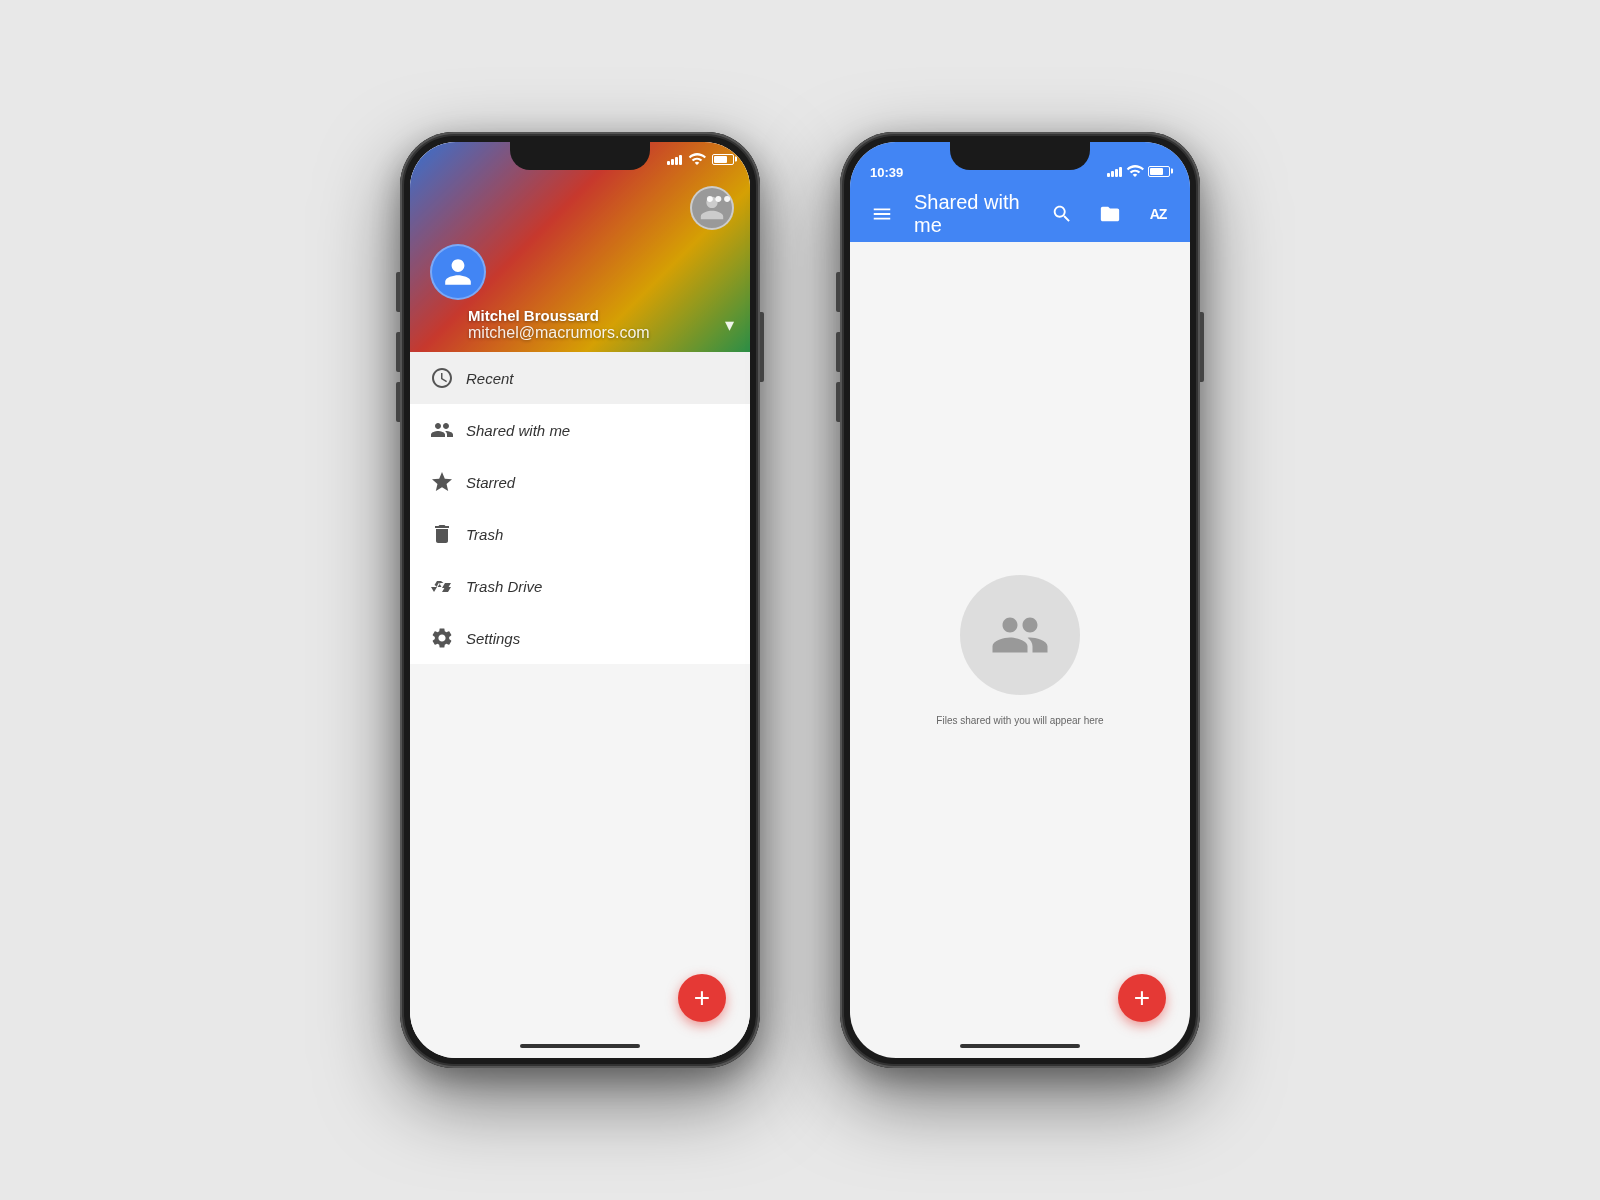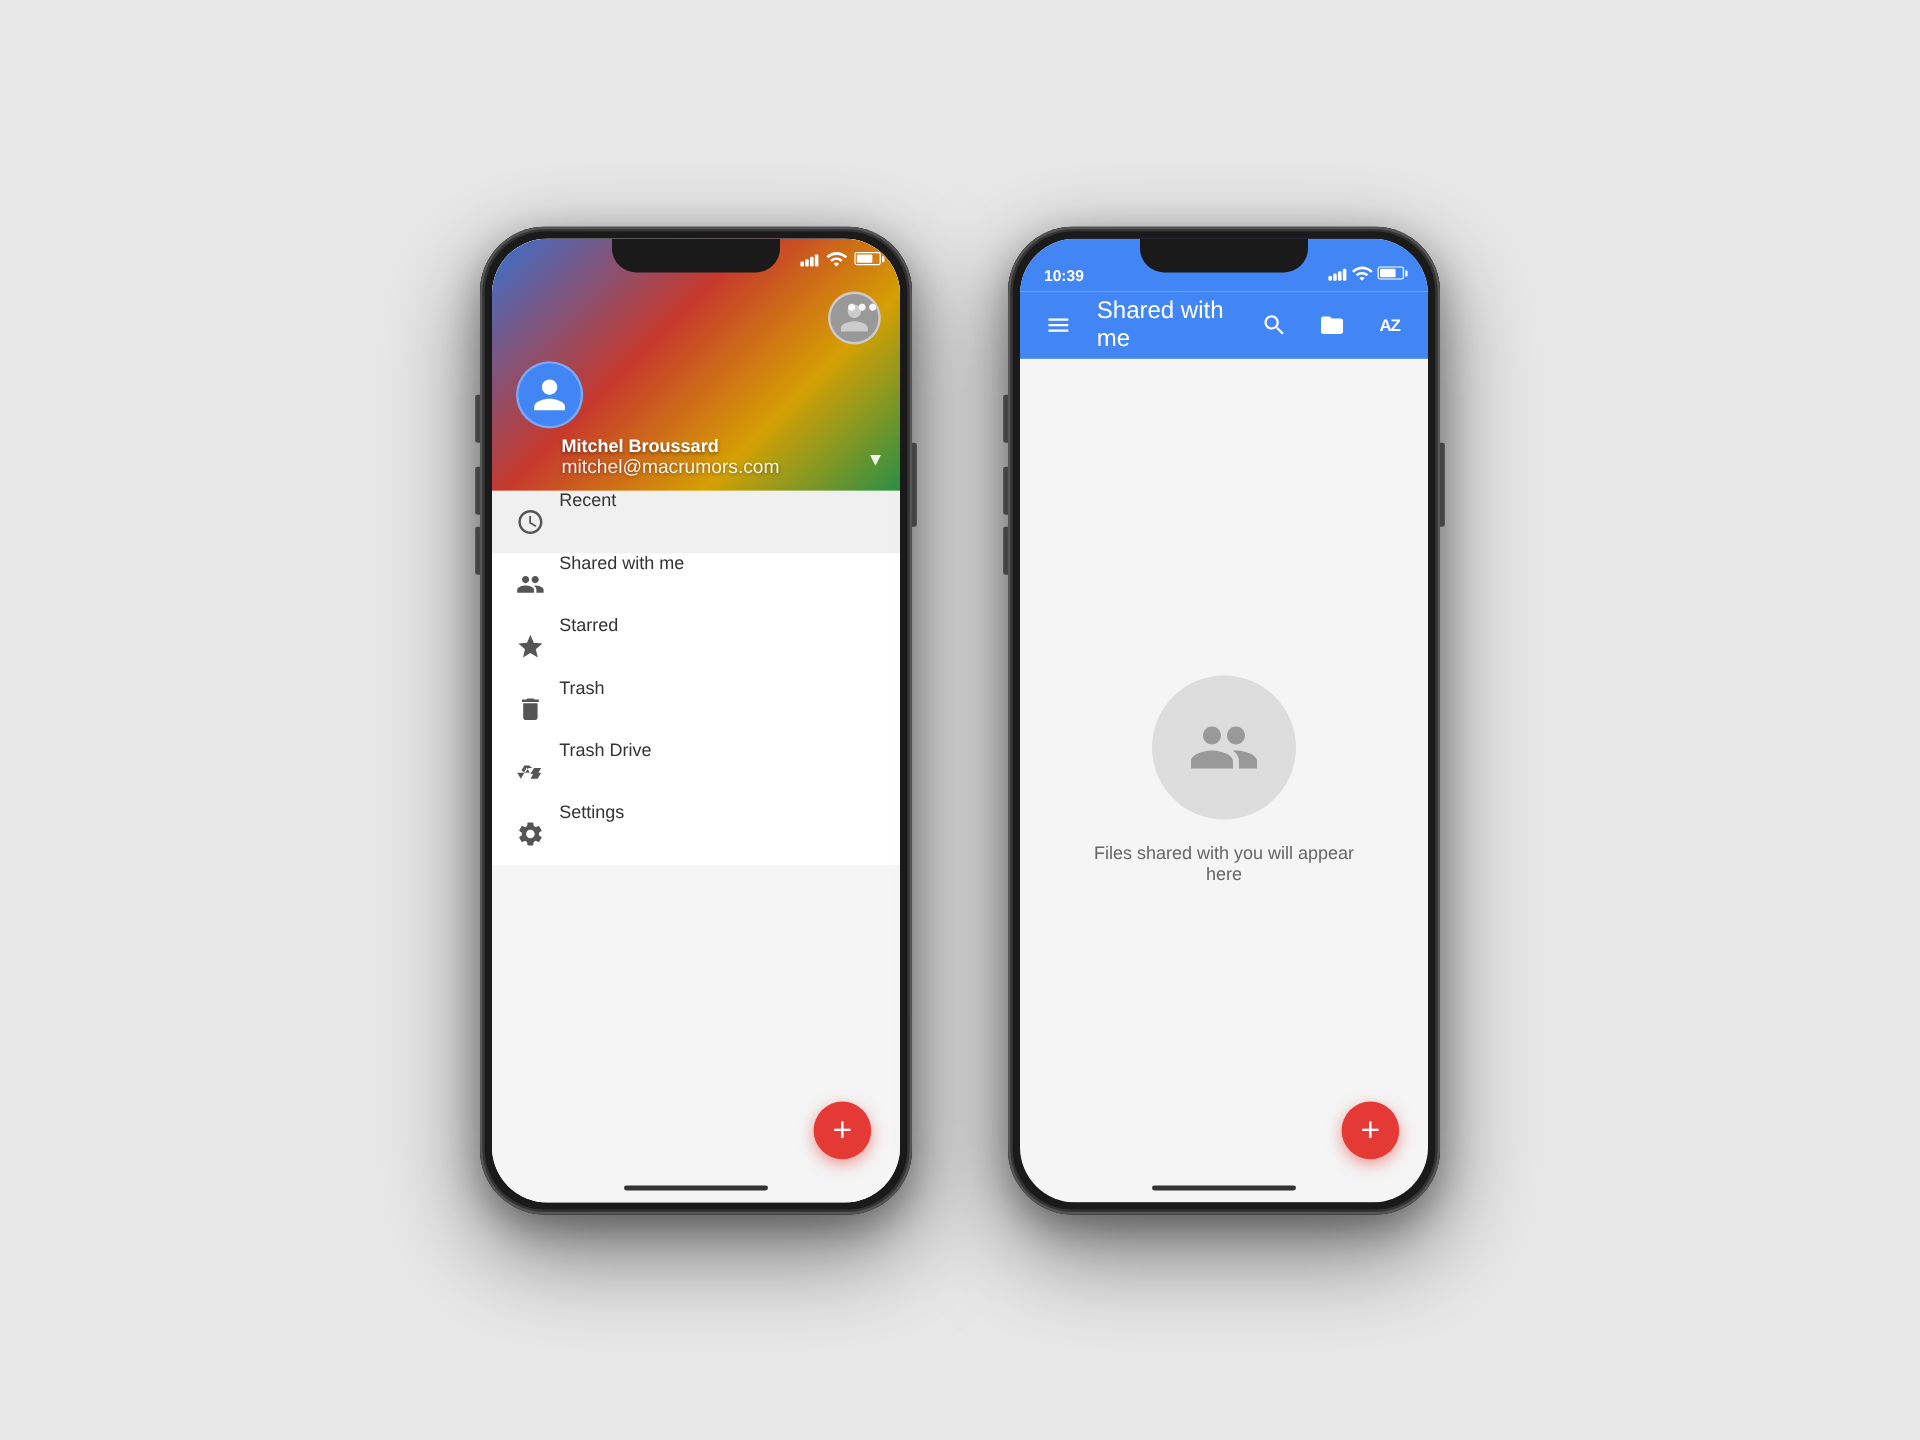--- a/index.html
+++ b/index.html
@@ -10,21 +10,21 @@
       display: flex;
       align-items: center;
       justify-content: center;
       gap: 80px;
       font-family: -apple-system, 'Helvetica Neue', Arial, sans-serif;
     }
 
     
     .phone {
       width: 360px;
-      height: 823px;
+      height: 936px;
       background: #1a1a1a;
       border-radius: 54px;
       position: relative;
       box-shadow:
         inset 0 0 0 2px #555,
         inset 0 0 0 4px #333,
         0 30px 80px rgba(0,0,0,0.5),
         0 10px 30px rgba(0,0,0,0.3);
     }
 
@@ -221,25 +221,27 @@
       bottom: 16px;
     }
 
     .menu-list {
       background: #fff;
       list-style: none;
     }
 
     .menu-item {
       display: flex;
+      align-items: center;
       padding: 0 20px;
       height: 52px;
       border-bottom: none;
       cursor: pointer;
       position: relative;
+      font-style: italic;
     }
 
     .menu-item.active {
       background: #f0f0f0;
     }
 
     .menu-icon {
       width: 36px;
       color: #555;
       font-size: 20px;
@@ -302,21 +304,21 @@
       width: 120px;
       height: 120px;
       background: #ddd;
       border-radius: 50%;
       display: flex;
       align-items: center;
       justify-content: center;
     }
 
     .empty-message {
-      font-size: 15px;
+      font-size: 10px;
       color: #666;
       text-align: center;
       max-width: 240px;
     }
 
     
     .icon-svg {
       width: 24px;
       height: 24px;
       fill: #555;

